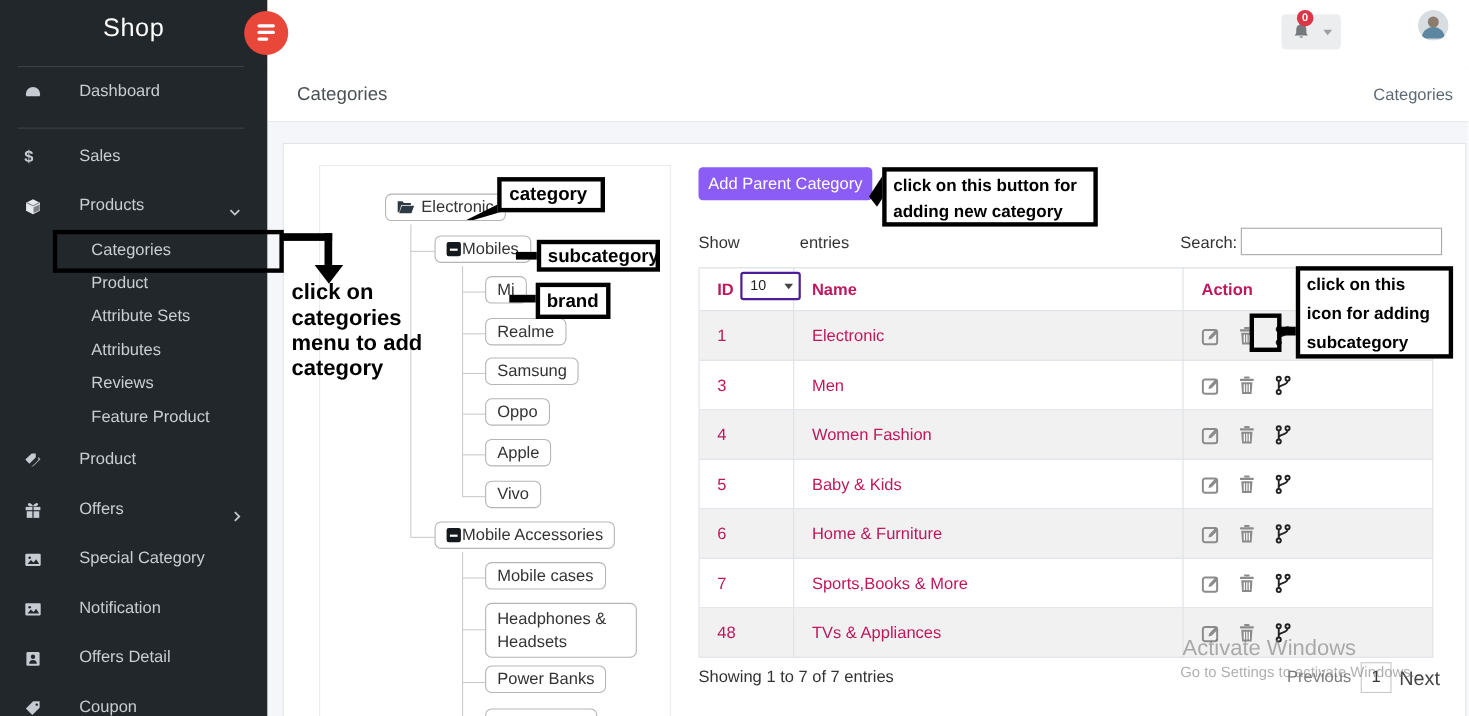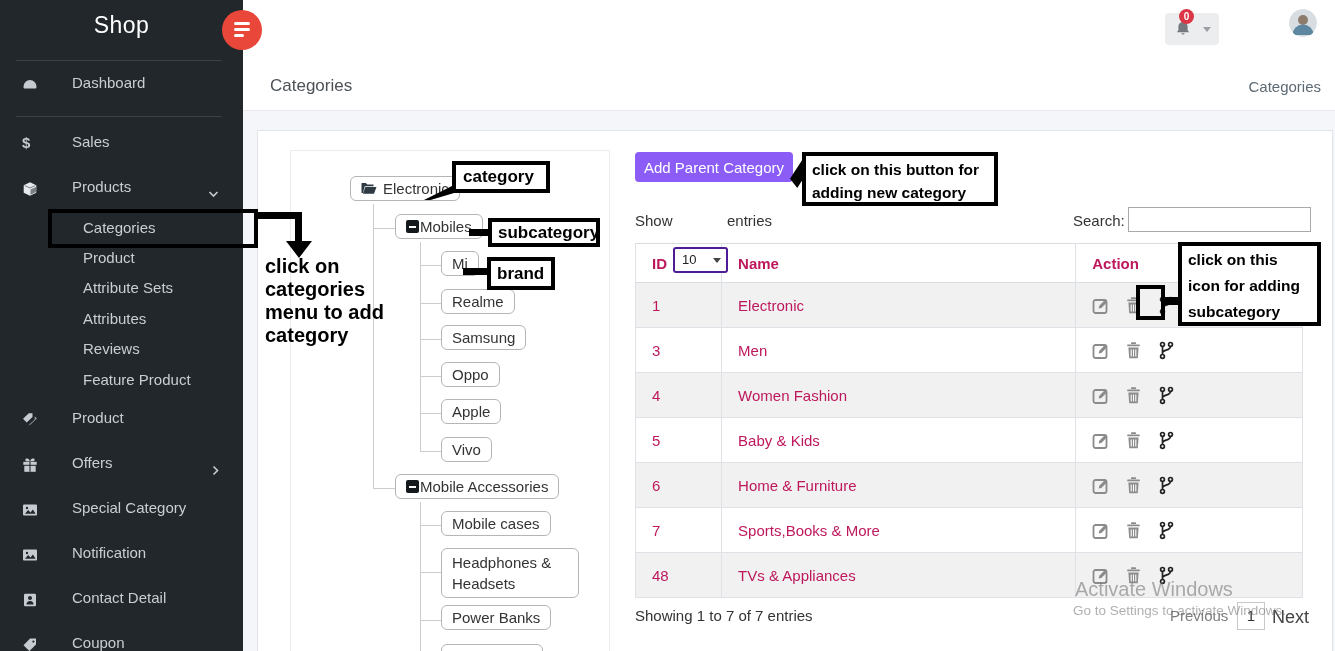--- a/index.html
+++ b/index.html
@@ -157,21 +157,21 @@
         </svg></span>
     <span class="slabel-main">Notification</span>
   </div>
 
   <div class="abs sitem" style="left:0;top:585px;width:243px">
     <span class="micon"><svg viewBox="0 0 16 16">
           <rect x="2" y="1.8" width="12" height="12.4" rx="1.2" fill="#c6cbd2"></rect>
           <circle cx="8" cy="6" r="2" fill="#22272b"></circle>
           <path d="M4.5 12.5a3.5 3.5 0 0 1 7 0z" fill="#22272b"></path>
         </svg></span>
-    <span class="slabel-main">Contact Detail</span>
+    <span class="slabel-main">Offers Detail</span>
   </div>
 
   <div class="abs sitem" style="left:0;top:630px;width:243px">
     <span class="micon"><svg viewBox="0 0 16 16">
           <path fill="#c6cbd2" d="m1.5 8.2 6.6-6.6H14v5.9L7.4 14.1z"></path>
           <circle cx="11.4" cy="4.6" r="1.1" fill="#22272b"></circle>
         </svg></span>
     <span class="slabel-main">Coupon</span>
   </div>
 </div>

